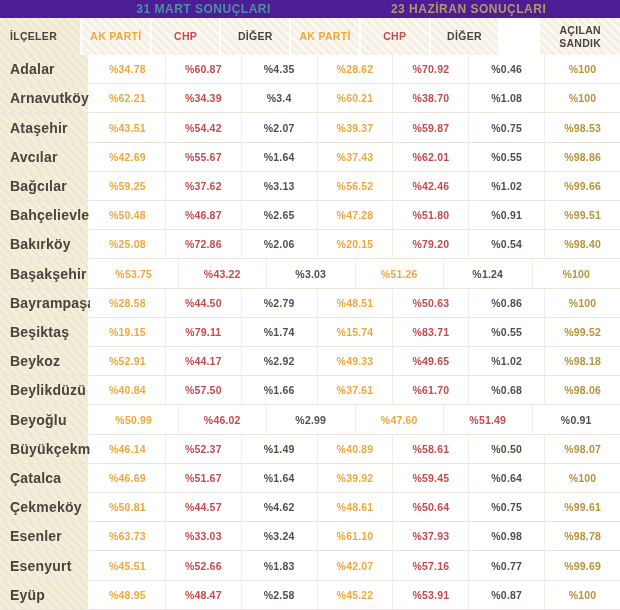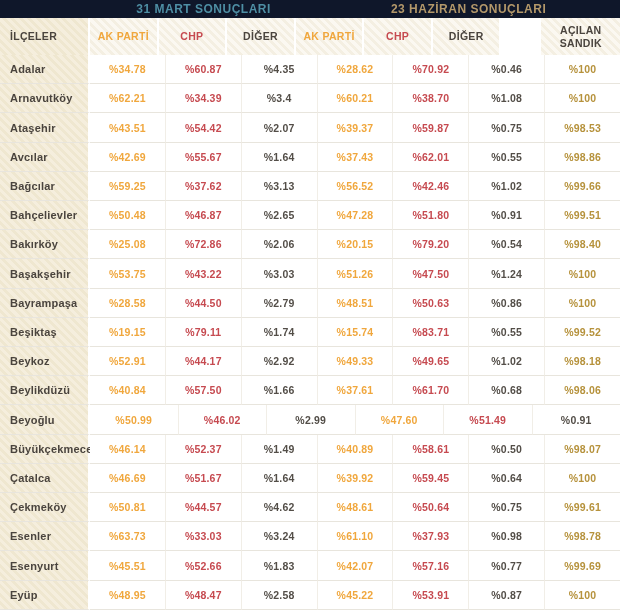--- a/index.html
+++ b/index.html
@@ -4,56 +4,56 @@
 <style>
   html,body{margin:0;padding:0;}
   body{
     width:620px;height:610px;background:#ffffff;
     font-family:"Liberation Sans","DejaVu Sans",sans-serif;
     overflow:hidden;
   }
   .table{width:620px;height:610px;display:flex;flex-direction:column;}
 
   
-  .ghead{display:flex;height:18px;align-items:center;background:#0f172a;}
+  .ghead{display:flex;height:18px;align-items:center;background:#4c1d95;}
   .ghead .spacer{width:90px;}
   .gh{font-weight:bold;font-size:12px;letter-spacing:.5px;text-align:center;}
   .gh.march{flex:3;color:#4e8fa4;}
   .gh.june{flex:4;color:#b3986a;}
 
   
   .chead{display:flex;height:37px;}
   .chead .td{
     box-sizing:border-box;display:flex;align-items:center;justify-content:center;
     font-weight:bold;font-size:10.5px;letter-spacing:.3px;text-align:center;
     border-right:2px solid #ffffff;line-height:1.15;
     background:repeating-linear-gradient(45deg,#fbf8f1 0px,#fbf8f1 3px,#f4efe2 3px,#f4efe2 6px);
   }
   .chead .td:last-child{border-right:none;margin-left:40px;}
   .chead .name{
-    width:90px;justify-content:flex-start;padding-left:10px;
+    width:82px;justify-content:flex-start;padding-left:10px;
     background:repeating-linear-gradient(45deg,#f5eedd 0px,#f5eedd 3px,#efe7d0 3px,#efe7d0 6px);
   }
   .chead .v{flex:1;}
   .h-dark{color:#4a443e;}
   .h-ak{color:#f0a73d;}
   .h-chp{color:#c64a50;}
   .h-sandik{color:#4a443e;font-size:10px;padding:0 6px;}
 
   
   #rows{display:flex;flex-direction:column;flex:1;}
   .tr{display:flex;height:29.2px;flex:1;}
   .tr .td{
     box-sizing:border-box;display:flex;align-items:center;justify-content:center;
     border-bottom:1px solid #e8e5dd;font-weight:bold;font-size:10.5px;letter-spacing:.2px;
     background:#ffffff;
   }
   .tr .name{
     width:90px;justify-content:flex-start;padding-left:10px;
-    color:#4a443e;font-size:11px;border-right:2px solid #ffffff;
+    color:#4a443e;font-size:14px;border-right:2px solid #ffffff;
     background:repeating-linear-gradient(45deg,#f5eedd 0px,#f5eedd 3px,#efe7d0 3px,#efe7d0 6px);
   }
   .tr .v{flex:1;}
   .tr .v + .v{border-left:1px solid #f1eee7;}
   .v-ak{color:#f0a73d;}
   .v-chp{color:#c64a50;}
   .v-dg{color:#534e48;}
   .v-gold{color:#b6923c;text-align:center;}
 </style>
 </head>
@@ -155,21 +155,20 @@
     <div class="td v v-dg">%0.54</div>
     <div class="td v v-gold">%98.40</div>
   </div>
 
   <div class="tr">
     <div class="td name">Başakşehir</div>
     <div class="td v v-ak">%53.75</div>
     <div class="td v v-chp">%43.22</div>
     <div class="td v v-dg">%3.03</div>
     <div class="td v v-ak">%51.26</div>
-    <div class="td v v-chp">%47.50</div>
     <div class="td v v-dg">%1.24</div>
     <div class="td v v-gold">%100</div>
   </div>
 
   <div class="tr">
     <div class="td name">Bayrampaşa</div>
     <div class="td v v-ak">%28.58</div>
     <div class="td v v-chp">%44.50</div>
     <div class="td v v-dg">%2.79</div>
     <div class="td v v-ak">%48.51</div>

